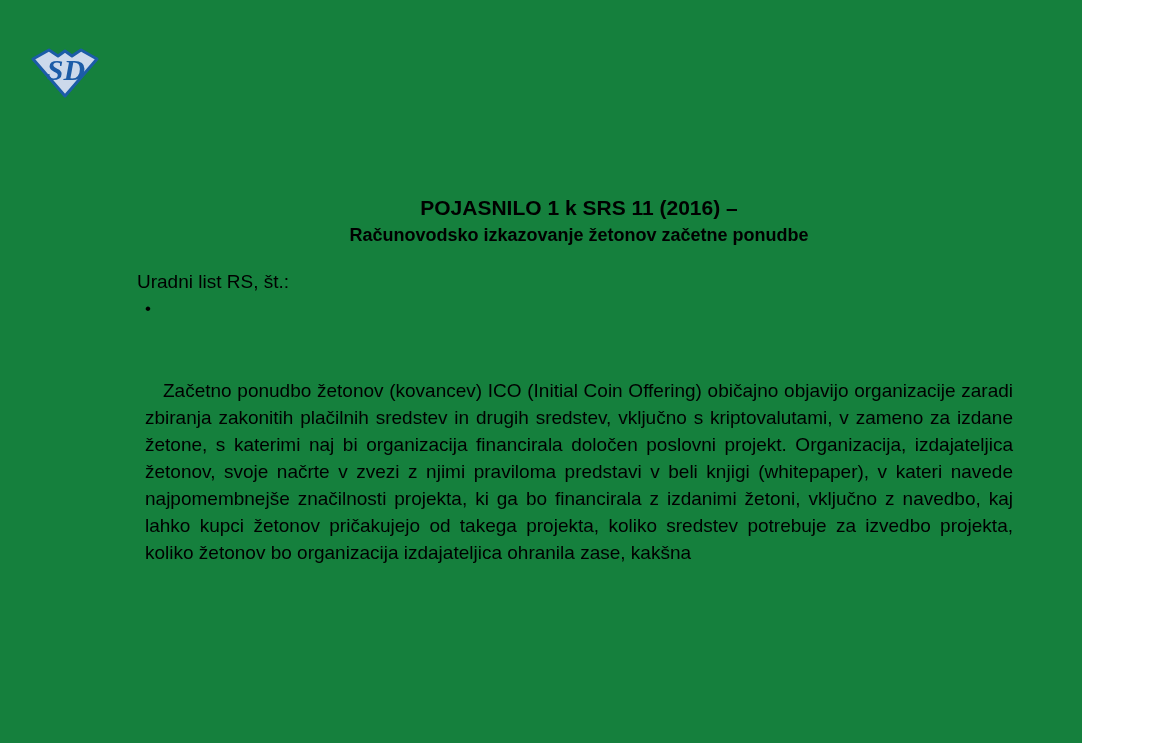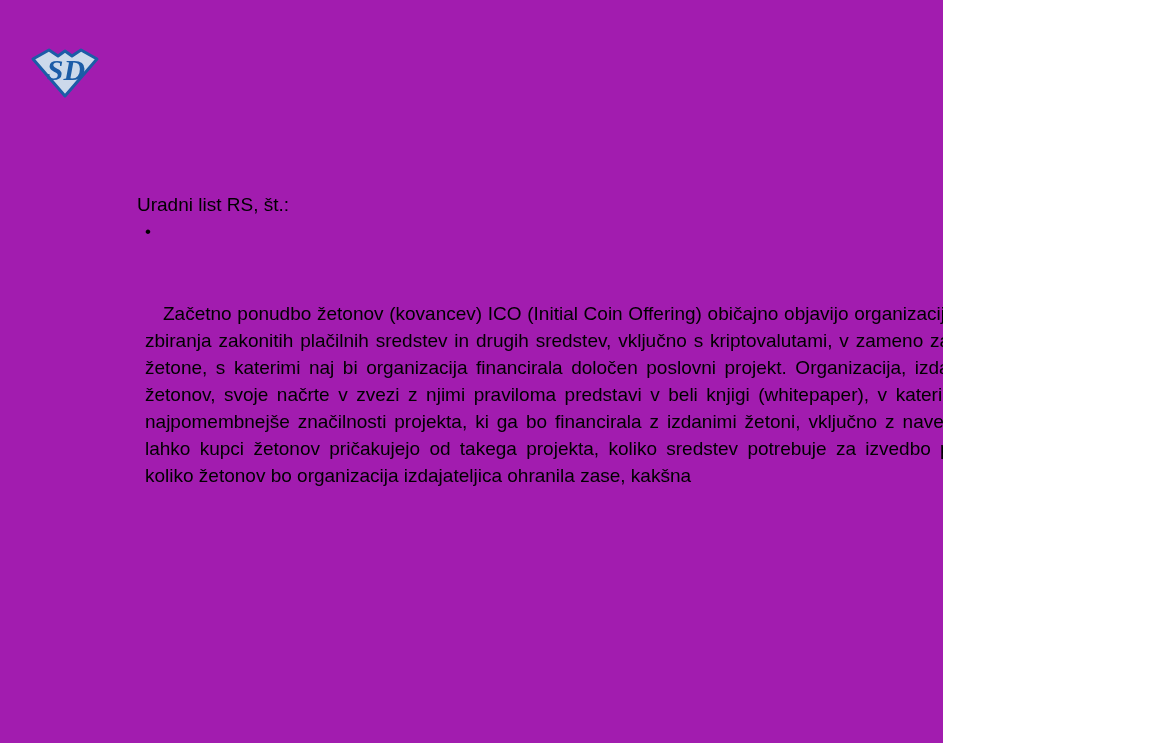--- a/index.html
+++ b/index.html
@@ -2,23 +2,23 @@
 <html><head>
 <meta charset="utf-8">
 <style>
   html, body {
     margin: 0;
     padding: 0;
     background: #ffffff;
   }
   .page {
     position: relative;
-    width: 943px;
+    width: 1082px;
     height: 743px;
-    background: #a21caf;
+    background: #15803d;
     overflow: hidden;
     font-family: "Liberation Sans", sans-serif;
     color: #000000;
   }
   .logo {
     position: absolute;
     left: 30px;
     top: 47px;
     width: 70px;
     height: 52px;
@@ -46,21 +46,21 @@
     font-weight: bold;
     margin: 0;
   }
   .doc-subtitle {
     font-size: 18px;
     line-height: 25px;
     font-weight: bold;
     margin: 0;
   }
   .gazette {
-    margin-top: 28px;
+    margin-top: 20px;
     font-size: 19px;
     line-height: 27px;
   }
   .gazette-heading {
     margin: 0;
   }
   .gazette-item {
     margin: 0;
     display: flex;
     align-items: baseline;
@@ -97,20 +97,24 @@
 <div class="page">
 
   <svg class="logo" viewBox="0 0 70 52" xmlns="http://www.w3.org/2000/svg">
     <path d="M3 12 L19 3 L28 9 L35 4 L42 9 L51 3 L67 12 L35 49 Z" fill="#ccd9eb" stroke="#1c5ca7" stroke-width="3" stroke-linejoin="round"></path>
     <text x="36" y="33" text-anchor="middle" font-family="Liberation Serif, serif" font-size="30" font-weight="bold" font-style="italic" fill="#1c5ca7">SD</text>
   </svg>
 
   <div class="content">
 
 
+    <div class="title-block">
+      <p class="doc-title">POJASNILO 1 k SRS 11 (2016) –</p>
+      <p class="doc-subtitle">Računovodsko izkazovanje žetonov začetne ponudbe</p>
+    </div>
 
     <div class="gazette">
       <p class="gazette-heading">Uradni list RS, št.:</p>
       <p class="gazette-item">
         <span class="bullet">•</span>
       </p>
     </div>
 
     <div class="validity">
     </div>

